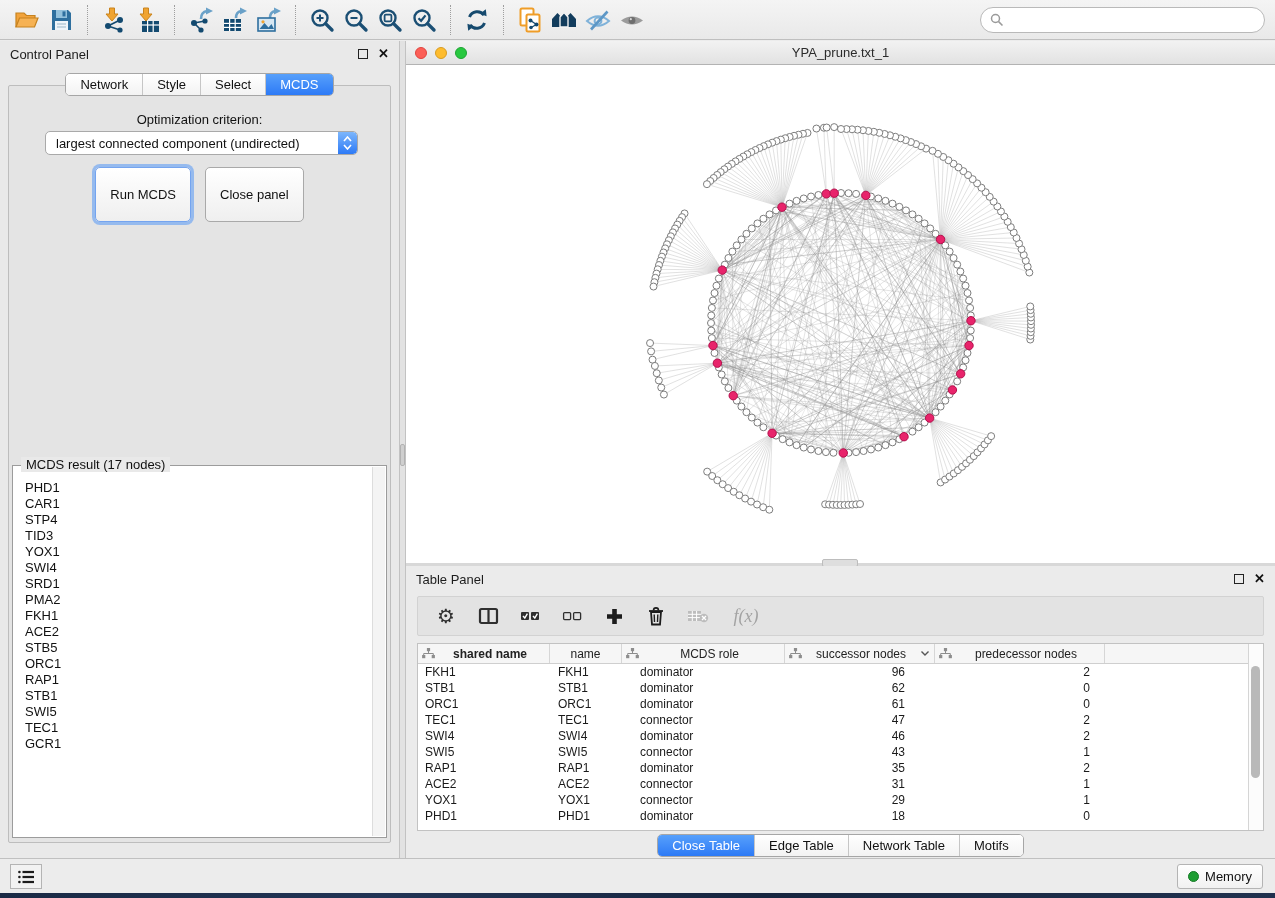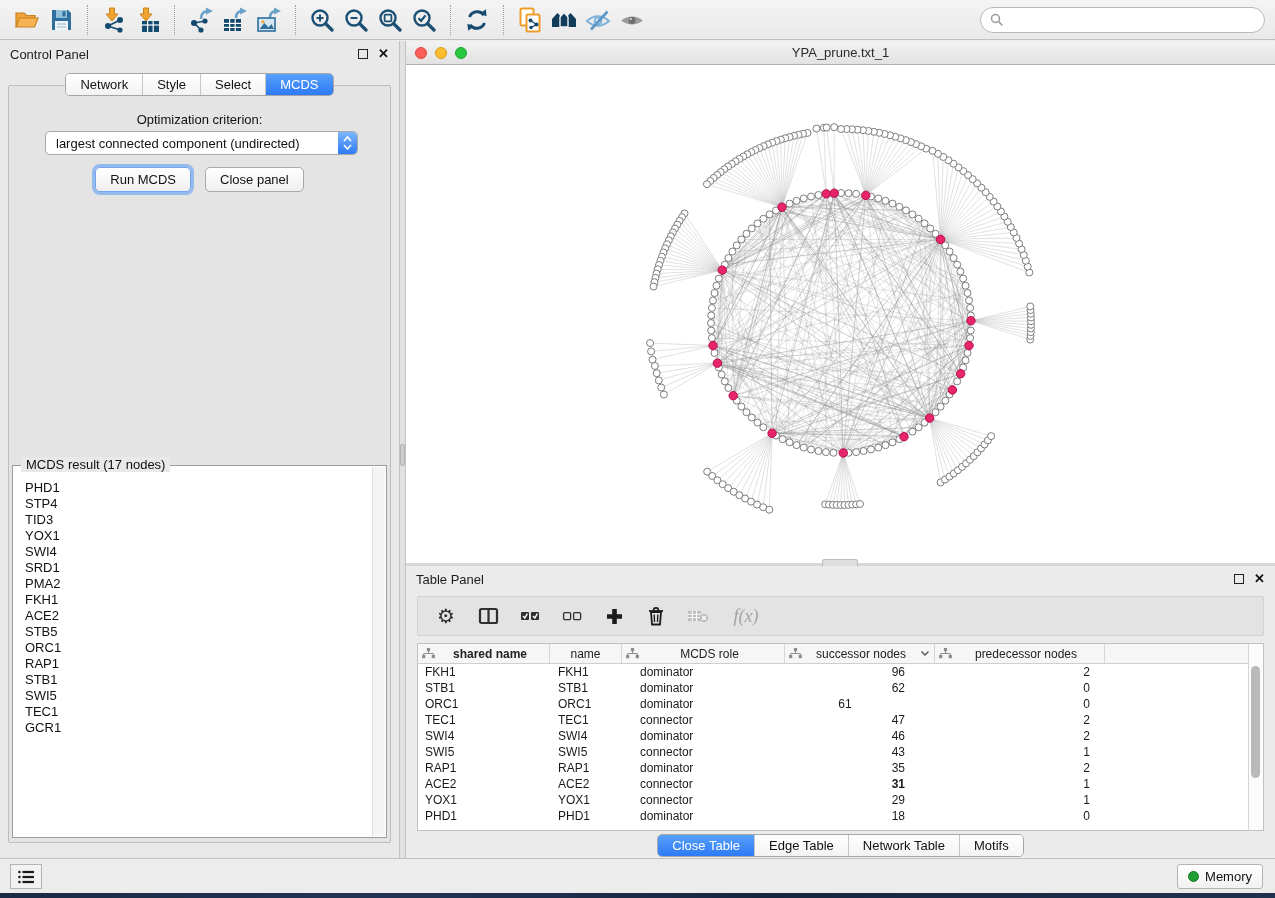--- a/index.html
+++ b/index.html
@@ -40,21 +40,21 @@
   .seg-btn:first-child { border-left:none; }
   .seg-btn.sel { background:linear-gradient(#57a0fb,#2d7af6); color:#fff; }
   #opt-label { position:absolute; top:26px; width:100%; text-align:center; font-size:13px; color:#111; }
   #opt-dropdown { position:absolute; top:45px; left:36px; width:313px; height:24px; background:#fff;
     border:1px solid #a9a9a9; border-radius:5px; display:flex; align-items:stretch; overflow:hidden; }
   .dd-label { flex:1; font-size:13px; color:#111; display:flex; align-items:center; padding:0 10px; white-space:nowrap; }
   .dd-stepper { width:19px; background:linear-gradient(#7cb6fc,#2d7af6); display:flex; flex-direction:column;
     align-items:center; justify-content:center; gap:2px; border-radius:0 4px 4px 0; }
   #cp-btn-row { position:absolute; top:81px; width:100%; display:flex; justify-content:center; gap:14px; }
   .mac-btn { background:linear-gradient(#ffffff,#efefef); border:1px solid #a9a9a9; border-radius:5px;
-    padding:4px 14px; font-size:13px; color:#111; }
+    padding:19px 14px; font-size:13px; color:#111; }
   .focus-ring { box-shadow:0 0 0 3px rgba(96,158,245,.6); border-color:#74a4ef; }
   #mcds-fieldset { position:absolute; left:3px; right:3px; top:379px; height:373px; background:#fff;
     border:1px solid #9c9c9c; }
   #mcds-legend { position:absolute; top:-9px; left:8px; background:#e9e9e9; padding:0 5px; font-size:13px; color:#111; }
   #mcds-list { position:absolute; top:10px; left:0; right:14px; bottom:2px; overflow:hidden;
     padding:4px 0 0 12px; font-size:13px; color:#111; }
   #mcds-list .node-item { height:16px; line-height:16px; }
   #mcds-scroll { position:absolute; top:1px; right:1px; bottom:1px; width:13px; background:#f4f4f4;
     border-left:1px solid #ddd; }
 
@@ -301,20 +301,21 @@
         </span>
       </div>
       <div id="cp-btn-row">
         <button class="mac-btn focus-ring">Run MCDS</button>
         <button class="mac-btn">Close panel</button>
       </div>
       <div id="mcds-fieldset">
         <span id="mcds-legend">MCDS result (17 nodes)</span>
         <div id="mcds-list">
             <div class="node-item">PHD1</div>
+            <div class="node-item">CAR1</div>
             <div class="node-item">STP4</div>
             <div class="node-item">TID3</div>
             <div class="node-item">YOX1</div>
             <div class="node-item">SWI4</div>
             <div class="node-item">SRD1</div>
             <div class="node-item">PMA2</div>
             <div class="node-item">FKH1</div>
             <div class="node-item">ACE2</div>
             <div class="node-item">STB5</div>
             <div class="node-item">ORC1</div>
@@ -1212,21 +1213,21 @@
             <div class="td" style="width: 132px; text-align: left; padding-left: 7px;">STB1</div>
             <div class="td" style="width: 72px; text-align: left; padding-left: 8px;">STB1</div>
             <div class="td" style="width: 163px; text-align: left; padding-left: 18px;">dominator</div>
             <div class="td" style="width: 150px; text-align: right; padding-right: 30px;">62</div>
             <div class="td" style="width: 170px; text-align: right; padding-right: 15px;">0</div>
           </div>
           <div class="tbl-row">
             <div class="td" style="width: 132px; text-align: left; padding-left: 7px;">ORC1</div>
             <div class="td" style="width: 72px; text-align: left; padding-left: 8px;">ORC1</div>
             <div class="td" style="width: 163px; text-align: left; padding-left: 18px;">dominator</div>
-            <div class="td" style="width: 150px; text-align: center; padding-right: 30px;">61</div>
+            <div class="td" style="width: 150px; text-align: right; padding-right: 30px;">61</div>
             <div class="td" style="width: 170px; text-align: right; padding-right: 15px;">0</div>
           </div>
           <div class="tbl-row">
             <div class="td" style="width: 132px; text-align: left; padding-left: 7px;">TEC1</div>
             <div class="td" style="width: 72px; text-align: left; padding-left: 8px;">TEC1</div>
             <div class="td" style="width: 163px; text-align: left; padding-left: 18px;">connector</div>
             <div class="td" style="width: 150px; text-align: right; padding-right: 30px;">47</div>
             <div class="td" style="width: 170px; text-align: right; padding-right: 15px;">2</div>
           </div>
           <div class="tbl-row">
@@ -1247,21 +1248,21 @@
             <div class="td" style="width: 132px; text-align: left; padding-left: 7px;">RAP1</div>
             <div class="td" style="width: 72px; text-align: left; padding-left: 8px;">RAP1</div>
             <div class="td" style="width: 163px; text-align: left; padding-left: 18px;">dominator</div>
             <div class="td" style="width: 150px; text-align: right; padding-right: 30px;">35</div>
             <div class="td" style="width: 170px; text-align: right; padding-right: 15px;">2</div>
           </div>
           <div class="tbl-row">
             <div class="td" style="width: 132px; text-align: left; padding-left: 7px;">ACE2</div>
             <div class="td" style="width: 72px; text-align: left; padding-left: 8px;">ACE2</div>
             <div class="td" style="width: 163px; text-align: left; padding-left: 18px;">connector</div>
-            <div class="td" style="width: 150px; text-align: right; padding-right: 30px; font-weight: bold;">31</div>
+            <div class="td" style="width: 150px; text-align: right; padding-right: 30px;">31</div>
             <div class="td" style="width: 170px; text-align: right; padding-right: 15px;">1</div>
           </div>
           <div class="tbl-row">
             <div class="td" style="width: 132px; text-align: left; padding-left: 7px;">YOX1</div>
             <div class="td" style="width: 72px; text-align: left; padding-left: 8px;">YOX1</div>
             <div class="td" style="width: 163px; text-align: left; padding-left: 18px;">connector</div>
             <div class="td" style="width: 150px; text-align: right; padding-right: 30px;">29</div>
             <div class="td" style="width: 170px; text-align: right; padding-right: 15px;">1</div>
           </div>
           <div class="tbl-row">

